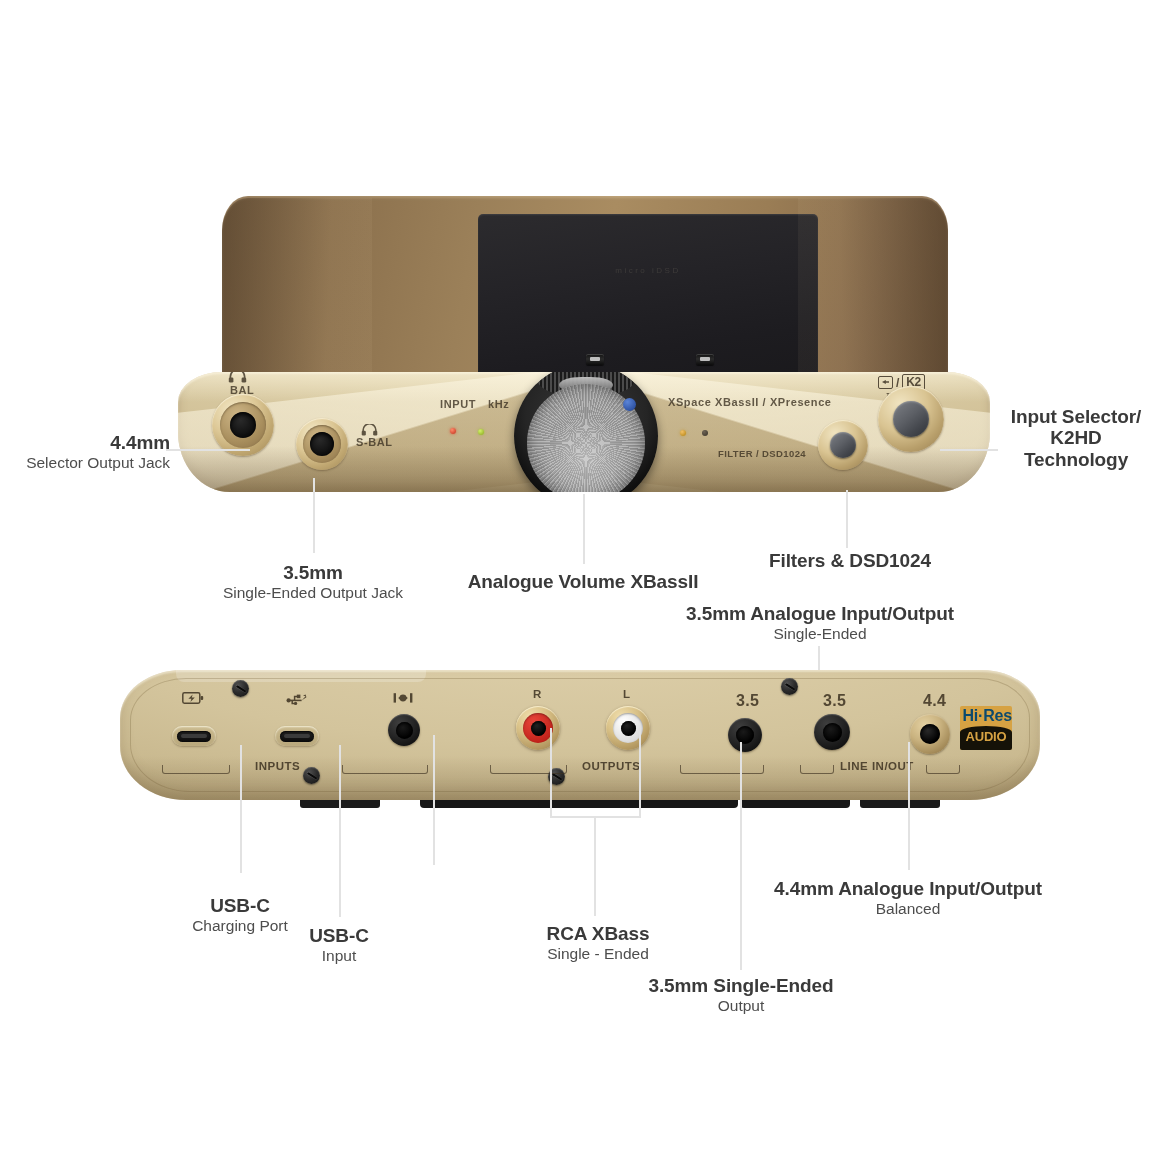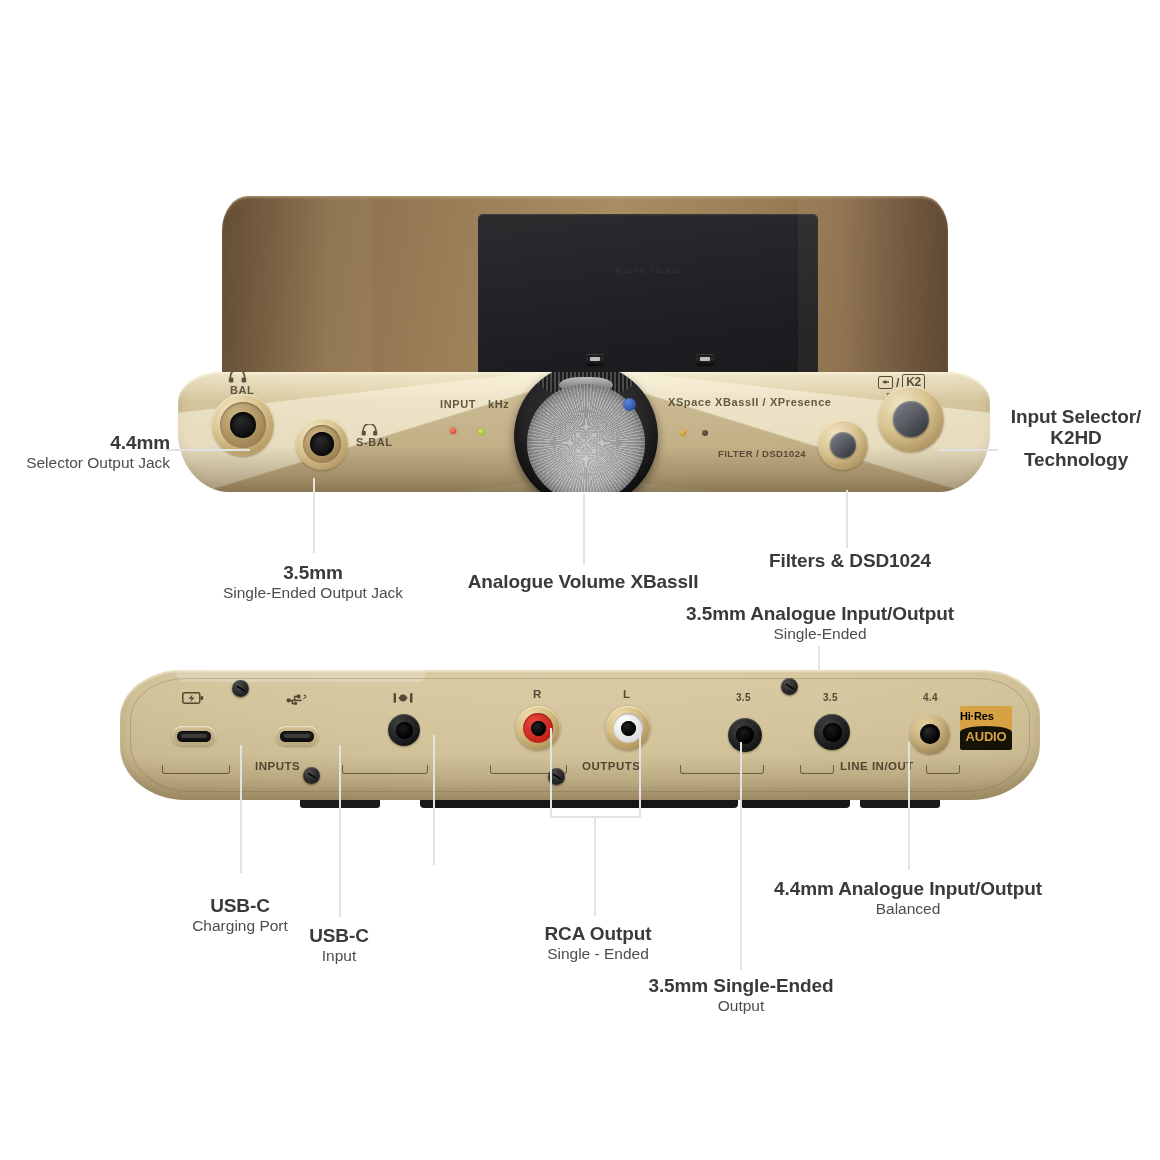--- a/index.html
+++ b/index.html
@@ -496,21 +496,21 @@
   
   .rsilk {
     position: absolute;
     color: #3d3221;
     font-size: 11.5px;
     font-weight: bold;
     letter-spacing: .5px;
     opacity: .85;
     white-space: nowrap;
   }
-  .rsilk.tiny { font-size: 10px; letter-spacing: .3px; }
+  .rsilk.tiny { font-size: 16px; letter-spacing: .3px; }
 
   
   .bracket {
     position: absolute;
     height: 8px;
     border-top: 1.6px solid rgba(62,50,33,.65);
     border-left: 1.6px solid rgba(62,50,33,.65);
     border-right: 1.6px solid rgba(62,50,33,.65);
     border-radius: 3px 3px 0 0;
     transform: scaleY(-1);
@@ -554,24 +554,24 @@
     width: 52px;
     height: 44px;
     background: #d6a243;
     border-radius: 2px;
     overflow: hidden;
     display: flex;
     flex-direction: column;
   }
   .hires .hr-top {
     flex: 0 0 20px;
-    color: #000000;
-    font-size: 11px;
+    color: #0c4a6e;
+    font-size: 16px;
     font-weight: bold;
-    text-align: left;
+    text-align: right;
     line-height: 20px;
     letter-spacing: -.2px;
   }
   .hires .hr-bot {
     flex: 1;
     background: #151208;
     color: #d6a243;
     font-size: 13px;
     font-weight: bold;
     text-align: center;
@@ -809,21 +809,21 @@
     <div class="sub">Input</div>
   </div>
 
   <div class="leader v" style="left:433px; top:735px; height:130px;"></div>
 
   <div class="leader v" style="left:550px; top:728px; height:90px;"></div>
   <div class="leader v" style="left:639px; top:728px; height:90px;"></div>
   <div class="leader h" style="left:550px; top:816px; width:90px;"></div>
   <div class="leader v" style="left:594px; top:816px; height:100px;"></div>
   <div class="callout" style="left:510px; top:923px; width:176px;">
-    <div class="title">RCA Output</div>
+    <div class="title">RCA XBass</div>
     <div class="sub">Single - Ended</div>
   </div>
 
   <div class="leader v" style="left:740px; top:742px; height:228px;"></div>
   <div class="callout" style="left:598px; top:975px; width:286px;">
     <div class="title">3.5mm Single-Ended</div>
     <div class="sub">Output</div>
   </div>
 
   <div class="leader v" style="left:908px; top:742px; height:128px;"></div>

